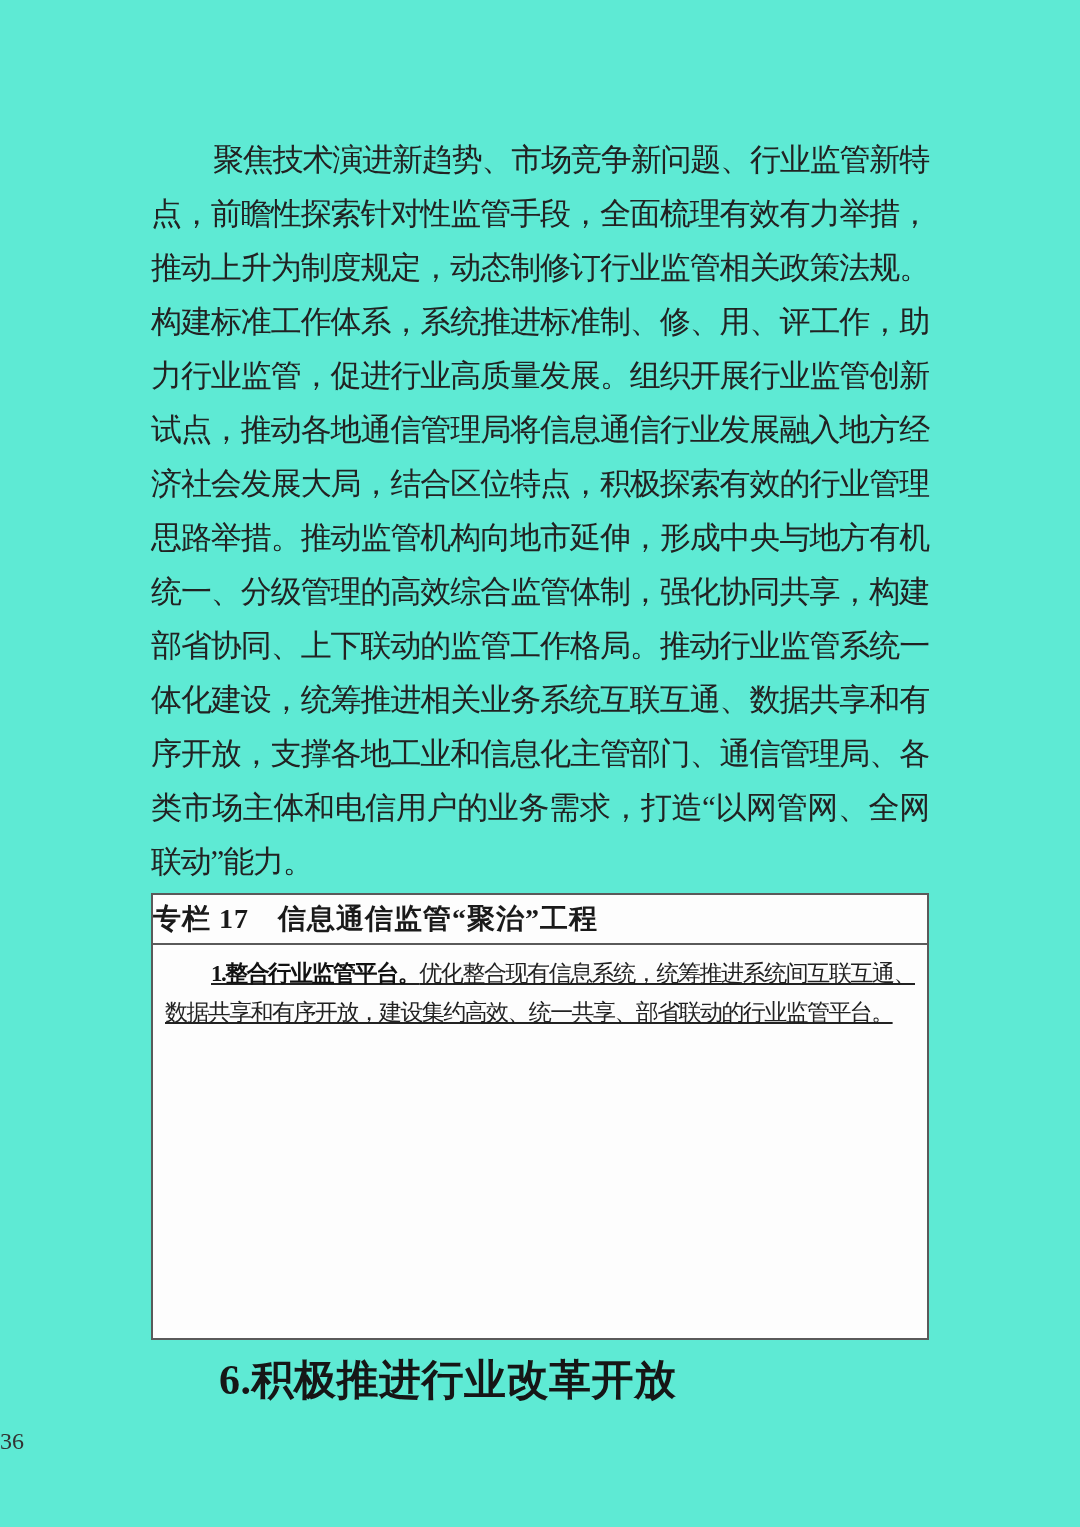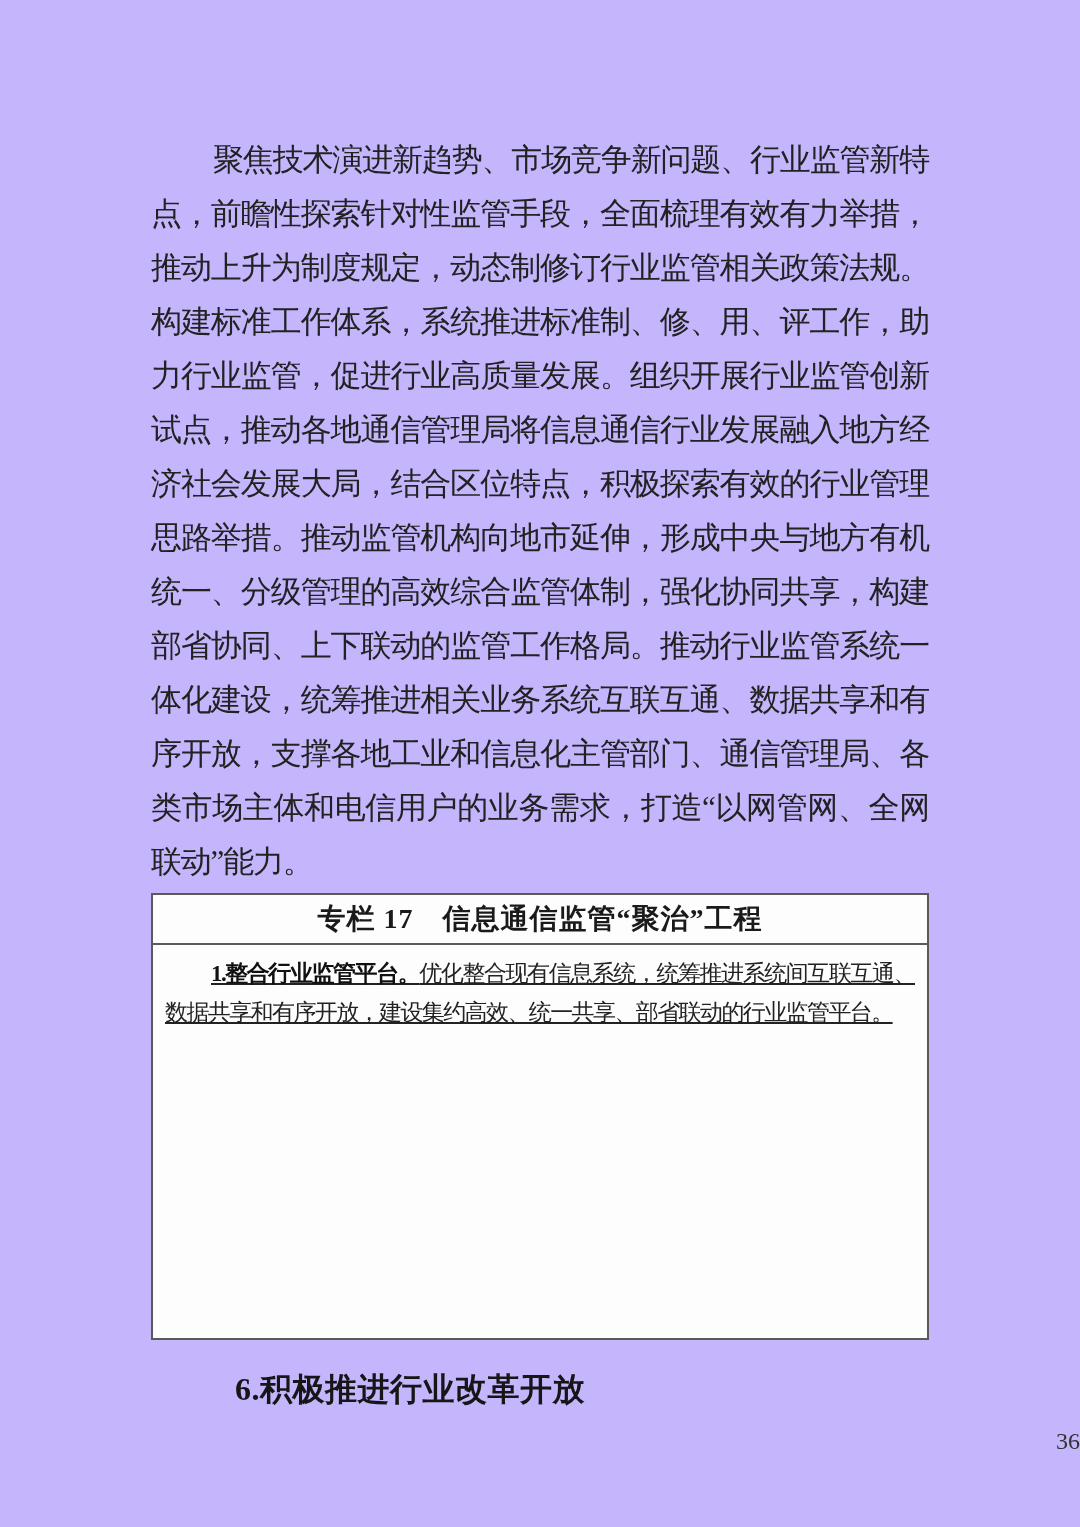--- a/index.html
+++ b/index.html
@@ -4,21 +4,21 @@
 <style>
   html, body {
     margin: 0;
     padding: 0;
     background: #ffffff;
   }
   .page {
     position: relative;
     width: 1080px;
     height: 1527px;
-    background: #c4b5fd;
+    background: #5eead4;
     color: #1f1f1f;
     font-family: "Liberation Serif", "DejaVu Serif", serif;
     overflow: hidden;
   }
   .body-text {
     position: absolute;
     top: 133px;
     left: 151px;
     width: 778px;
     margin: 0;
@@ -37,21 +37,20 @@
     width: 778px;
     height: 447px;
     box-sizing: border-box;
     border: 2px solid #5a5a5a;
     background: #fdfdfd;
   }
   .box-title {
     height: 48px;
     line-height: 48px;
     border-bottom: 2px solid #5a5a5a;
-    text-align: center;
     font-weight: bold;
     font-size: 28px;
     letter-spacing: 1px;
     color: #1a1a1a;
   }
   .box-body {
     padding: 9px 12px 0 12px;
   }
   .box-item {
     margin: 0;
@@ -65,32 +64,32 @@
     text-decoration: underline;
   }
   .box-item strong {
     font-weight: bold;
     color: #111111;
   }
   .section-heading {
     position: absolute;
     top: 1352px;
     left: 219px;
-    margin: 16px;
-    font-size: 32px;
+    margin: 0;
+    font-size: 42px;
     font-weight: bold;
     letter-spacing: 0.5px;
     color: #161616;
   }
   .page-number {
     position: absolute;
     top: 1428px;
     left: 0;
     width: 100%;
-    text-align: right;
+    text-align: left;
     font-size: 24px;
     color: #333333;
   }
 </style>
 </head>
 <body>
 
 <div class="page">
 
   <p class="body-text">聚焦技术演进新趋势、市场竞争新问题、行业监管新特点，前瞻性探索针对性监管手段，全面梳理有效有力举措，推动上升为制度规定，动态制修订行业监管相关政策法规。构建标准工作体系，系统推进标准制、修、用、评工作，助力行业监管，促进行业高质量发展。组织开展行业监管创新试点，推动各地通信管理局将信息通信行业发展融入地方经济社会发展大局，结合区位特点，积极探索有效的行业管理思路举措。推动监管机构向地市延伸，形成中央与地方有机统一、分级管理的高效综合监管体制，强化协同共享，构建部省协同、上下联动的监管工作格局。推动行业监管系统一体化建设，统筹推进相关业务系统互联互通、数据共享和有序开放，支撑各地工业和信息化主管部门、通信管理局、各类市场主体和电信用户的业务需求，打造“以网管网、全网联动”能力。</p>

